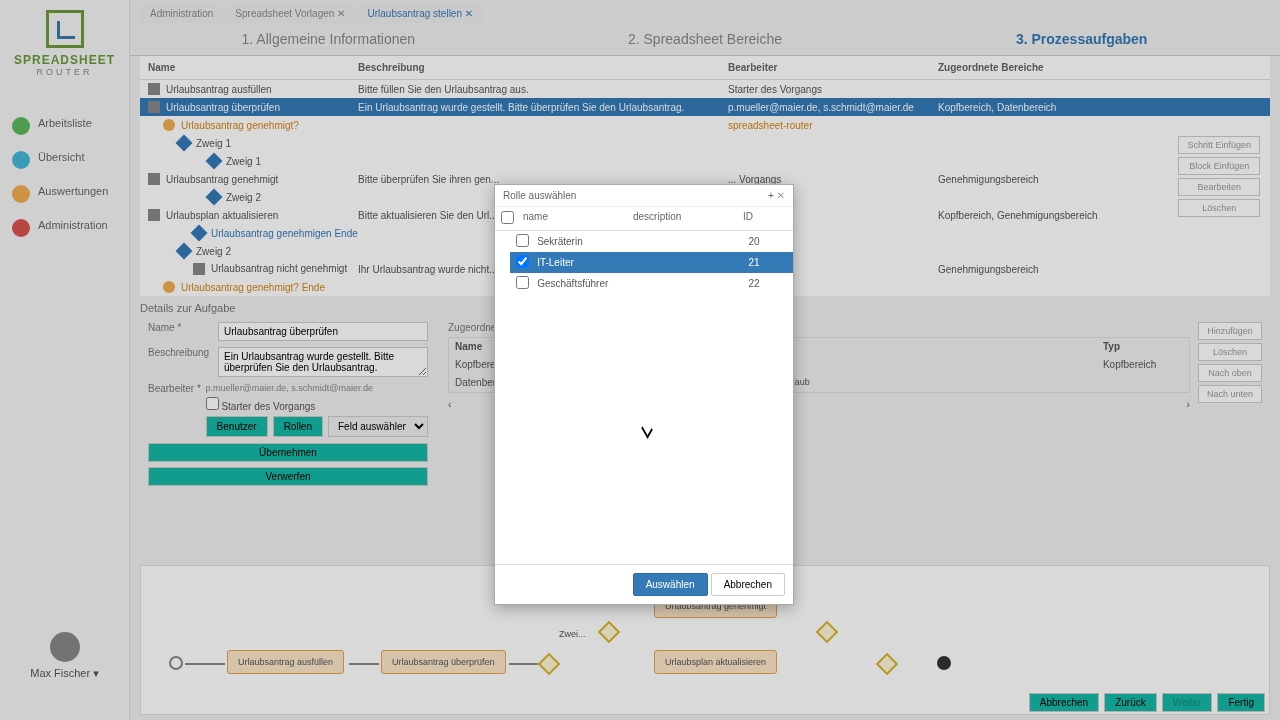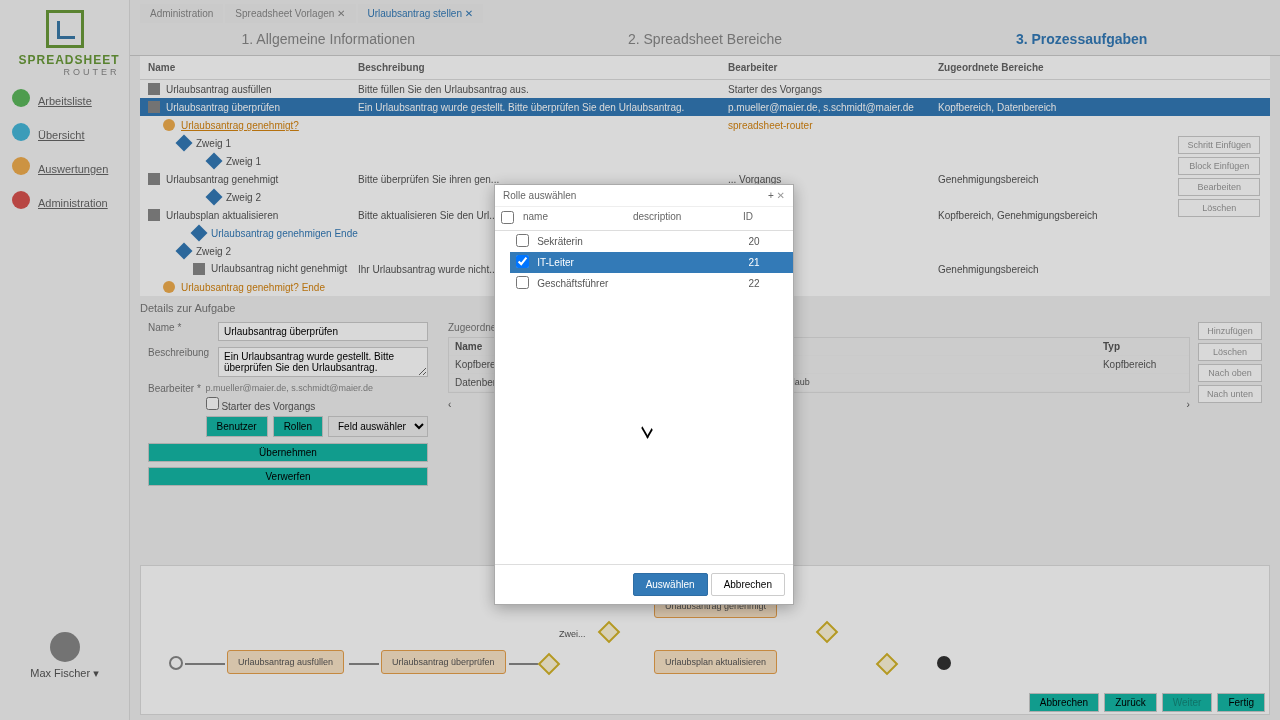--- a/index.html
+++ b/index.html
@@ -1,24 +1,24 @@
 <!DOCTYPE html>
 <html><head>
 <meta charset="utf-8">
 <style>
 *{box-sizing:border-box;margin:0;padding:0;font-family:Arial,sans-serif;}
 body{background:#f0f0f0;font-size:11px;color:#555;overflow:hidden;}
 .app{display:flex;width:1280px;height:720px;}
 .sidebar{width:130px;background:#f5f5f5;border-right:1px solid #ddd;display:flex;flex-direction:column;align-items:center;padding-top:10px;}
-.logo{width:110px;text-align:right;margin-bottom:4px;}
+.logo{width:110px;text-align:center;margin-bottom:32px;}
 .logo-box{width:38px;height:38px;border:3px solid #6a9b3a;margin:0 auto 5px;position:relative;}
 .logo-box::after{content:"";position:absolute;left:8px;bottom:6px;width:15px;height:15px;border-left:3px solid #3a7aa8;border-bottom:3px solid #3a7aa8;}
 .logo-text{font-size:12px;font-weight:bold;color:#6a9b3a;letter-spacing:1px;}
 .logo-text2{font-size:9px;color:#888;letter-spacing:3px;}
-.nav-item{display:flex;align-items:flex-end;width:100%;padding:8px 12px;cursor:pointer;color:#666;text-decoration:underline;}
+.nav-item{display:flex;align-items:flex-start;width:100%;padding:8px 12px;cursor:pointer;color:#666;}
 .nav-icon{width:18px;height:18px;border-radius:50%;margin-right:8px;}
 .ni1{background:#5cb85c;}
 .ni2{background:#46b8da;}
 .ni3{background:#f0ad4e;}
 .ni4{background:#d9534f;}
 .user-block{margin-top:auto;margin-bottom:40px;text-align:center;}
 .avatar{width:30px;height:30px;border-radius:50%;background:#888;margin:0 auto 5px;}
 .main{flex:1;display:flex;flex-direction:column;}
 .tabs{display:flex;gap:2px;padding:4px 10px 0;font-size:10px;}
 .tab{padding:4px 10px;background:#eee;color:#888;}
@@ -145,21 +145,21 @@
             <div class="th3">Starter des Vorgangs</div>
             <div class="th4"></div>
           </div>
           <div class="trow sel">
             <div class="th1 ind0" style="display:flex;align-items:center;"><div class="ticon"></div>Urlaubsantrag überprüfen</div>
             <div class="th2">Ein Urlaubsantrag wurde gestellt. Bitte überprüfen Sie den Urlaubsantrag.</div>
             <div class="th3">p.mueller@maier.de, s.schmidt@maier.de</div>
             <div class="th4">Kopfbereich, Datenbereich</div>
           </div>
           <div class="trow orange">
-            <div class="th1 ind1" style="display:flex;align-items:flex-end;text-decoration:underline;"><div class="ticon warn"></div>Urlaubsantrag genehmigt?</div>
+            <div class="th1 ind1" style="display:flex;align-items:flex-end;"><div class="ticon warn"></div>Urlaubsantrag genehmigt?</div>
             <div class="th2"></div>
             <div class="th3">spreadsheet-router</div>
             <div class="th4"></div>
           </div>
           <div class="trow">
             <div class="th1 ind2" style="display:flex;align-items:center;"><div class="ticon diam"></div>Zweig 1</div>
             <div class="th2"></div>
             <div class="th3"></div>
             <div class="th4"></div>
           </div>

